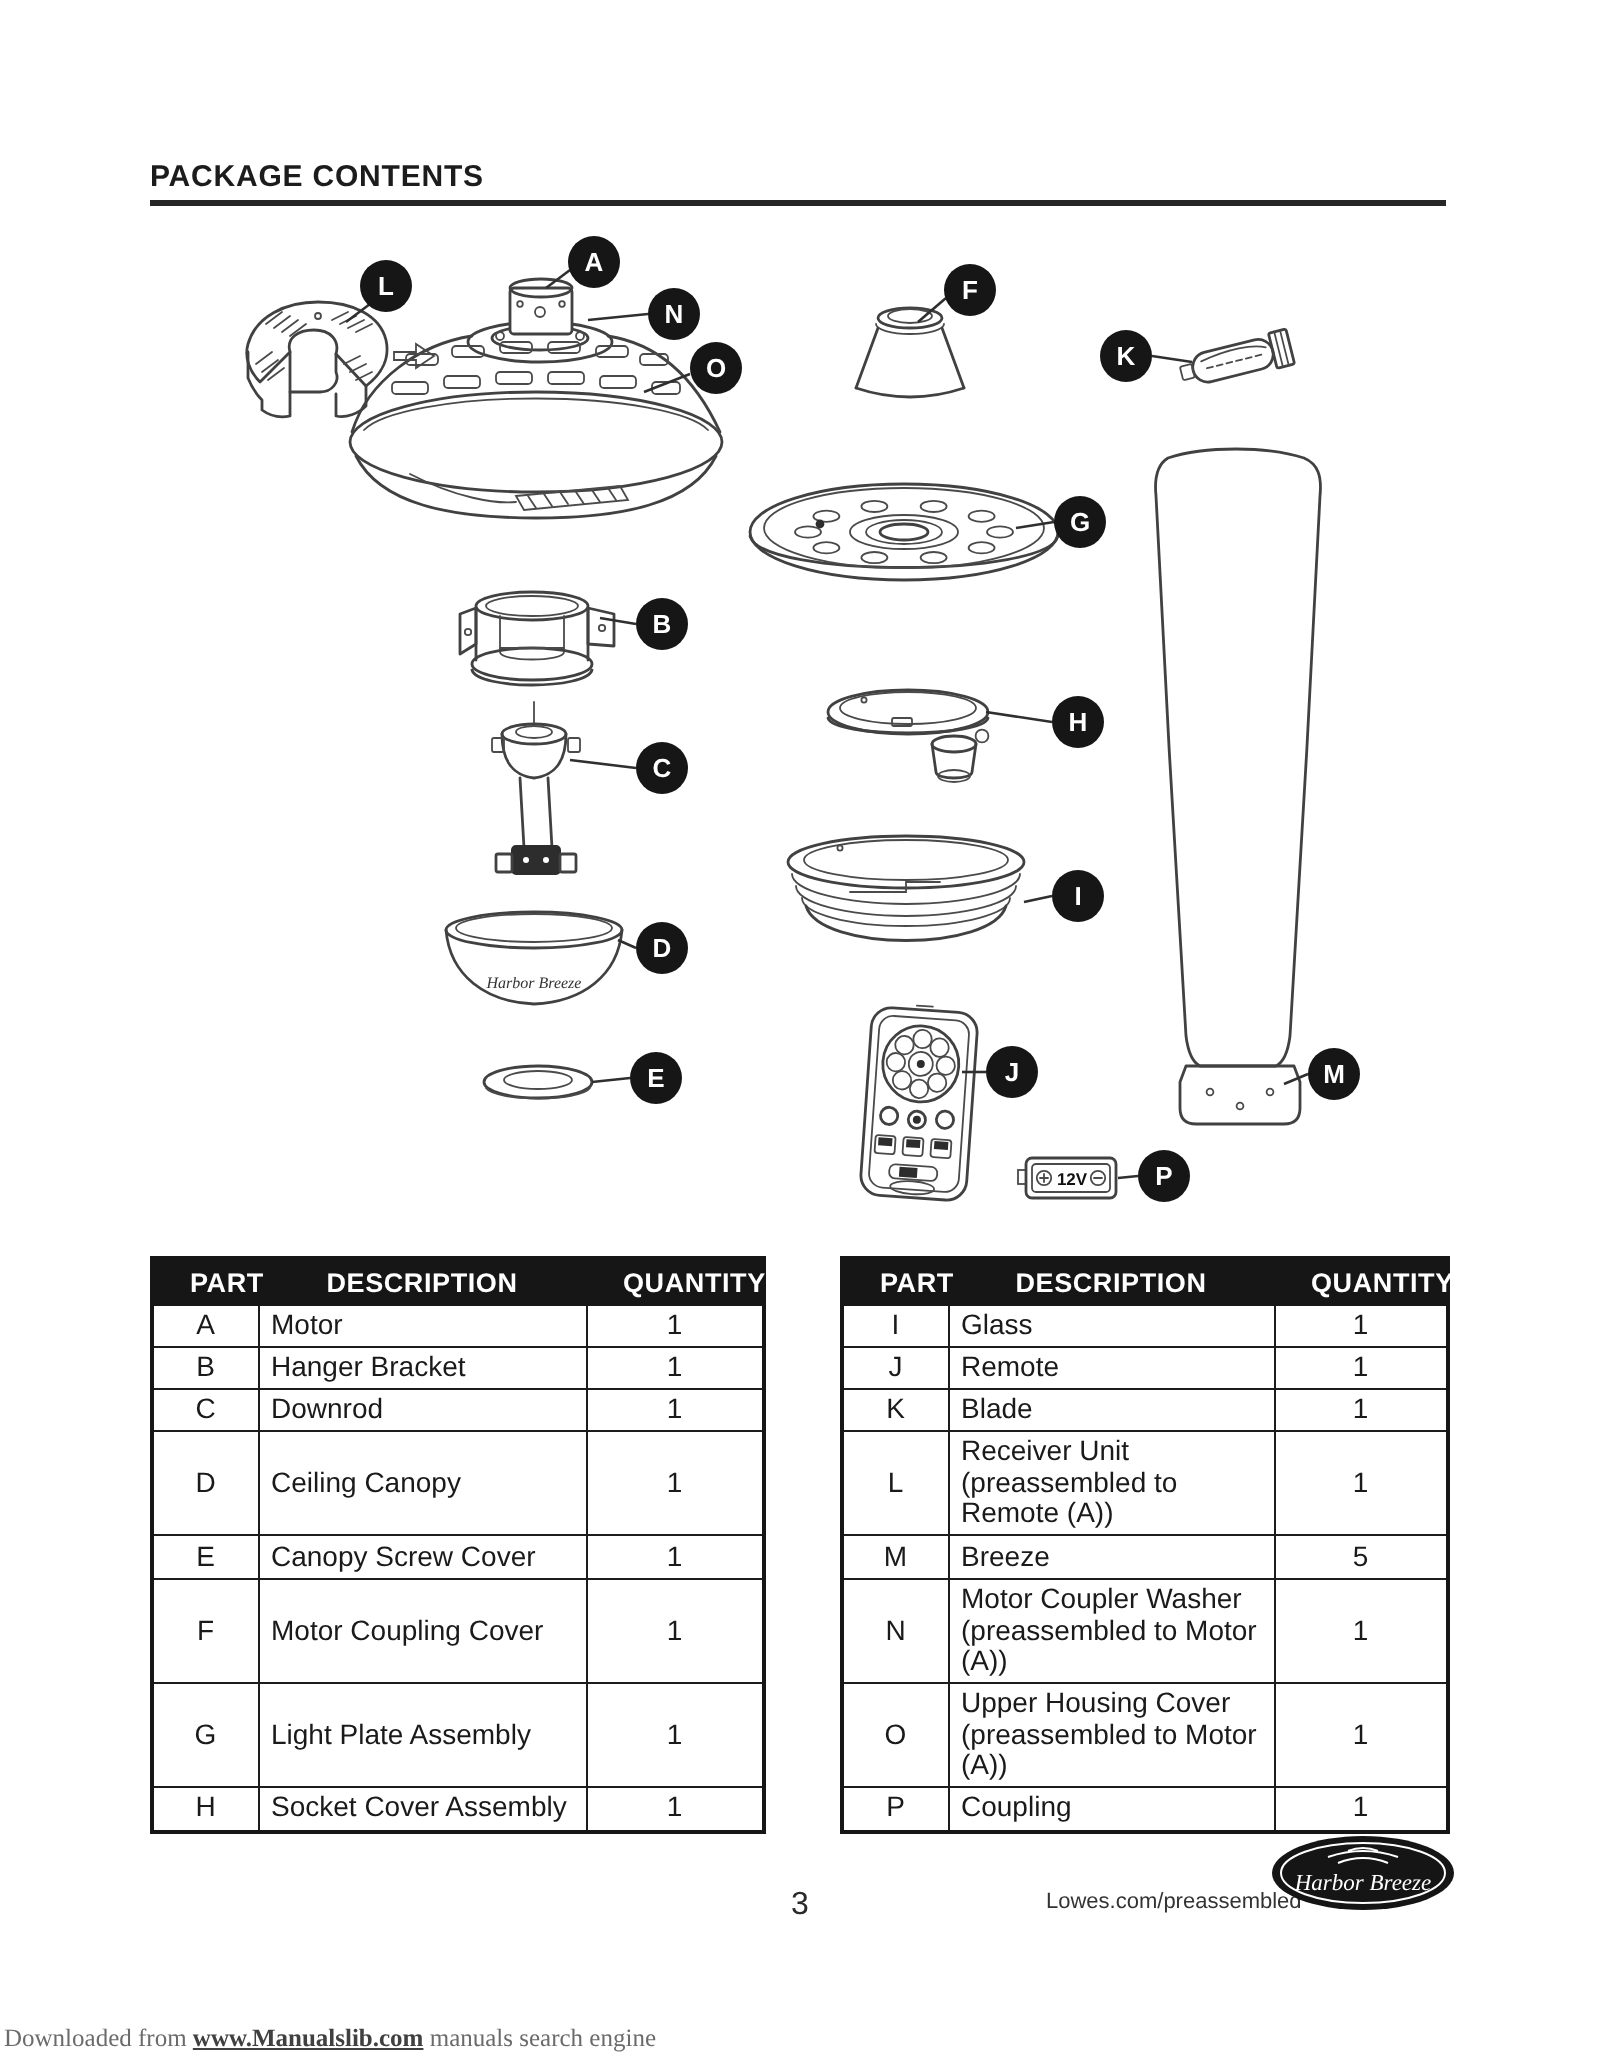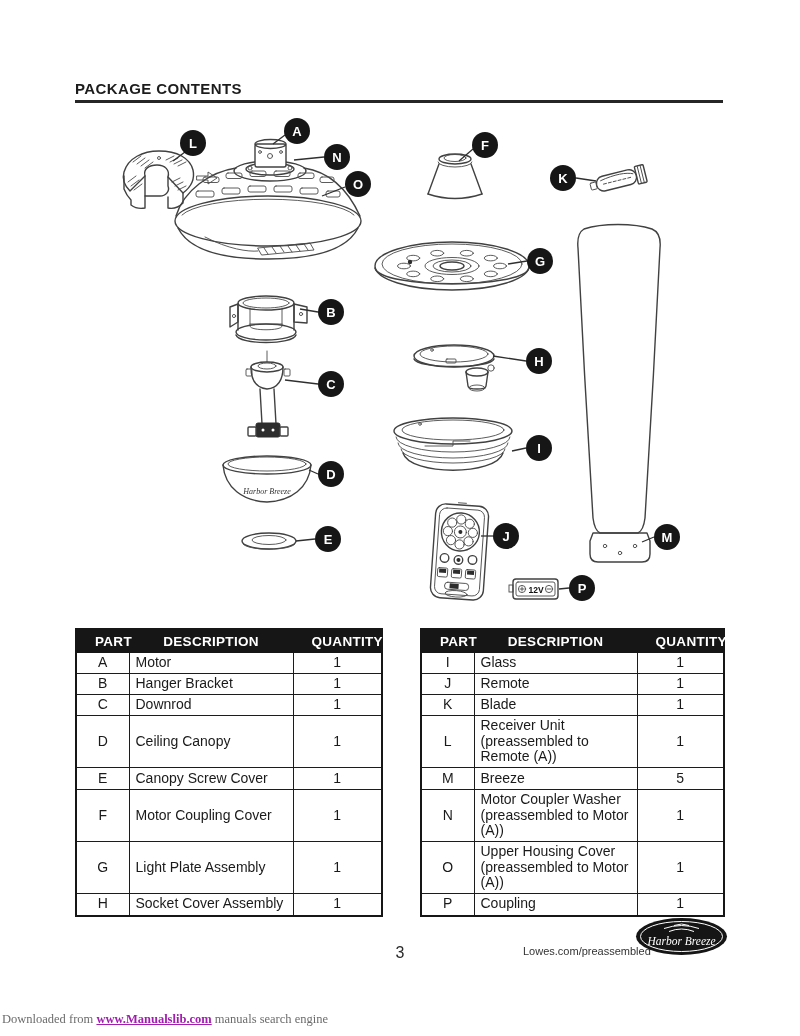--- a/index.html
+++ b/index.html
@@ -30,21 +30,21 @@
   tr.r21{height:21px;} tr.r22{height:22px;} tr.r52{height:52px;}
   #table-left{left:75px;top:628px;width:306px;}
   #table-right{left:420px;top:628px;width:303px;}
   
   .pageno{position:absolute;left:0;top:944px;width:800px;text-align:center;font-size:16px;color:#2a2a2a;}
   .lowes{position:absolute;left:523px;top:945px;font-size:11px;color:#333;}
   .logo{position:absolute;left:635px;top:917px;}
   
   .watermark{position:absolute;left:2px;top:1012px;font-family:"Liberation Serif",serif;
     font-size:12.5px;color:#6b6b6b;}
-  .watermark a{color:#a21caf;font-weight:bold;}
+  .watermark a{color:#404040;font-weight:bold;}
 </style>
 </head>
 <body>
 
 <div class="page">
 
   <div class="title-wrap">
     <h1>PACKAGE CONTENTS</h1>
   </div>
 

